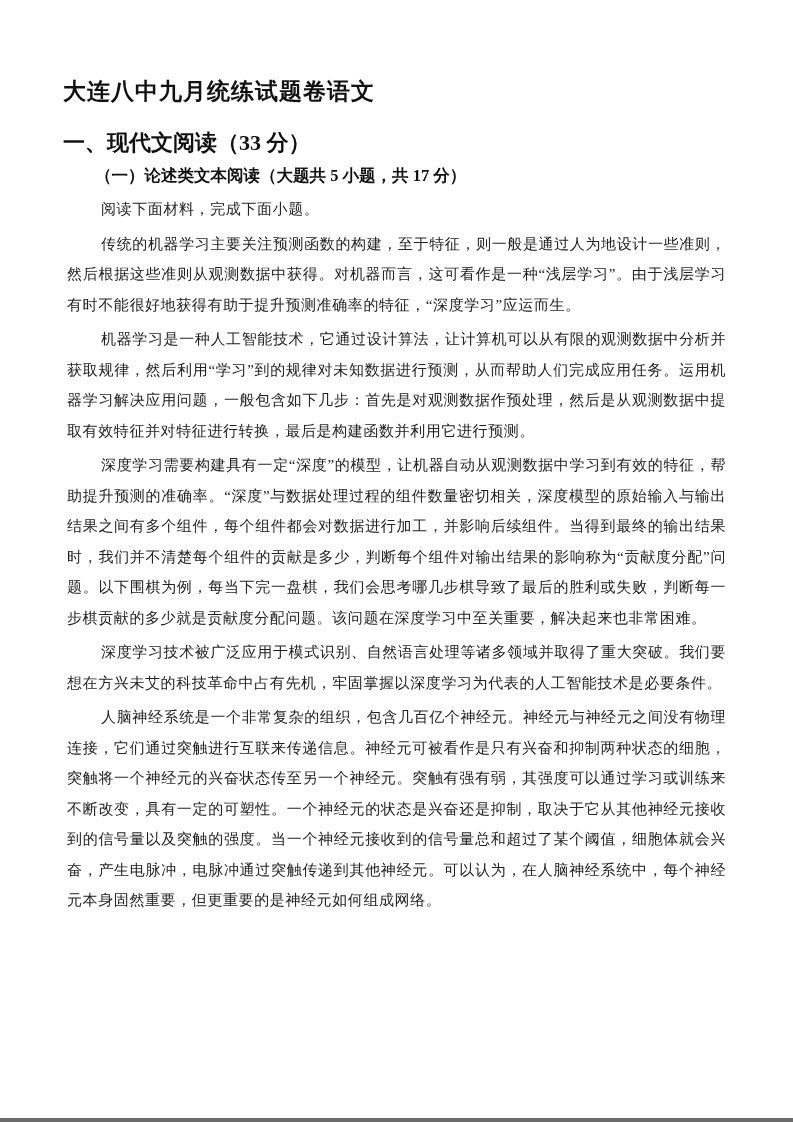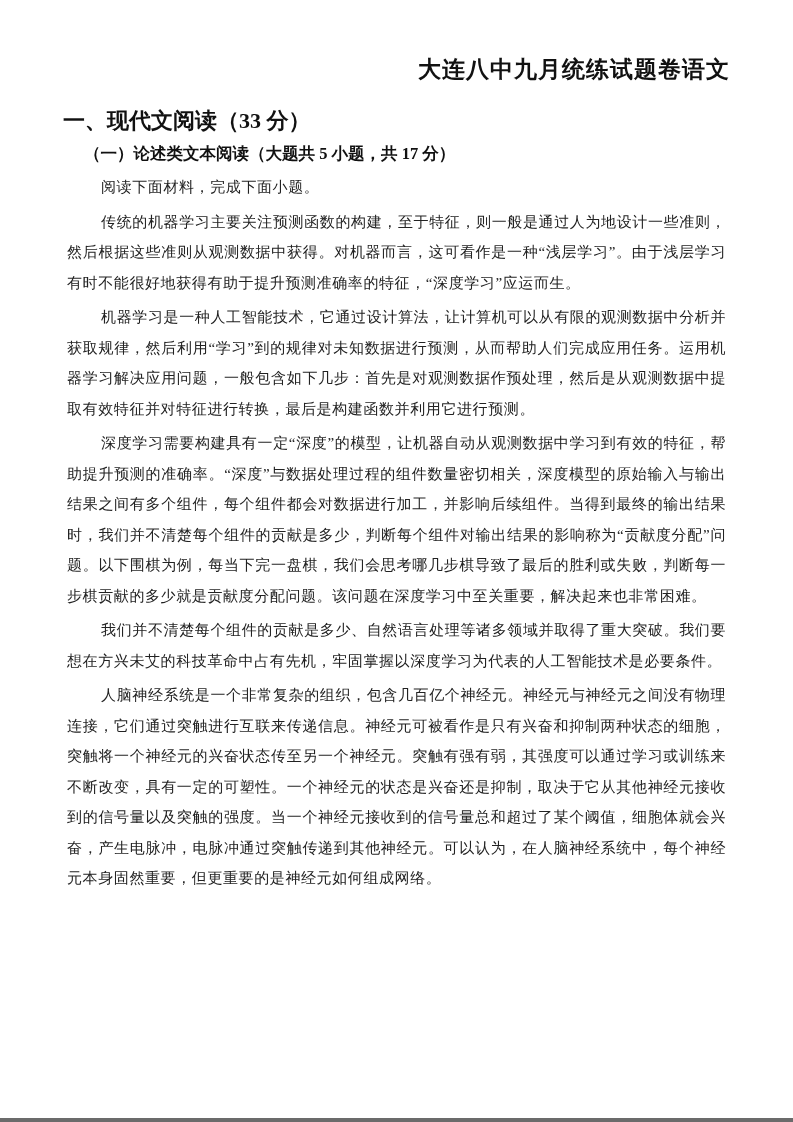--- a/index.html
+++ b/index.html
@@ -14,38 +14,38 @@
     overflow: hidden;
     font-family: "Liberation Serif", "DejaVu Serif", serif;
     color: #1a1a1a;
   }
   .page {
     width: 667px;
     margin: 0 auto;
     padding: 0 63px;
   }
   .doc-title {
-    padding-top: 54px;
-    text-align: right;
+    padding-top: 76px;
+    text-align: left;
     font-size: 23px;
     line-height: 32px;
     font-weight: bold;
     letter-spacing: 1px;
     color: #111111;
   }
   .section-heading {
     margin-top: 24px;
     font-size: 22px;
     line-height: 22px;
     font-weight: bold;
     color: #111111;
   }
   .subsection-heading {
     margin-top: 11px;
-    margin-left: 21px;
+    margin-left: 32px;
     font-size: 16.5px;
     line-height: 22px;
     font-weight: bold;
     color: #111111;
   }
   .content {
     margin-top: 7px;
   }
   .content p {
     margin: 4px;
@@ -84,21 +84,21 @@
     <p>阅读下面材料，完成下面小题。</p>
 
 
     <p>传统的机器学习主要关注预测函数的构建，至于特征，则一般是通过人为地设计一些准则，然后根据这些准则从观测数据中获得。对机器而言，这可看作是一种“浅层学习”。由于浅层学习有时不能很好地获得有助于提升预测准确率的特征，“深度学习”应运而生。</p>
 
     <p>机器学习是一种人工智能技术，它通过设计算法，让计算机可以从有限的观测数据中分析并获取规律，然后利用“学习”到的规律对未知数据进行预测，从而帮助人们完成应用任务。运用机器学习解决应用问题，一般包含如下几步：首先是对观测数据作预处理，然后是从观测数据中提取有效特征并对特征进行转换，最后是构建函数并利用它进行预测。</p>
 
     <p>深度学习需要构建具有一定“深度”的模型，让机器自动从观测数据中学习到有效的特征，帮助提升预测的准确率。“深度”与数据处理过程的组件数量密切相关，深度模型的原始输入与输出结果之间有多个组件，每个组件都会对数据进行加工，并影响后续组件。当得到最终的输出结果时，我们并不清楚每个组件的贡献是多少，判断每个组件对输出结果的影响称为“贡献度分配”问题。以下围棋为例，每当下完一盘棋，我们会思考哪几步棋导致了最后的胜利或失败，判断每一步棋贡献的多少就是贡献度分配问题。该问题在深度学习中至关重要，解决起来也非常困难。</p>
 
 
-    <p>我们并不清楚每个组件的贡献是多少、自然语言处理等诸多领域并取得了重大突破。我们要想在方兴未艾的科技革命中占有先机，牢固掌握以深度学习为代表的人工智能技术是必要条件。</p>
+    <p>深度学习技术被广泛应用于模式识别、自然语言处理等诸多领域并取得了重大突破。我们要想在方兴未艾的科技革命中占有先机，牢固掌握以深度学习为代表的人工智能技术是必要条件。</p>
 
 
     <p>人脑神经系统是一个非常复杂的组织，包含几百亿个神经元。神经元与神经元之间没有物理连接，它们通过突触进行互联来传递信息。神经元可被看作是只有兴奋和抑制两种状态的细胞，突触将一个神经元的兴奋状态传至另一个神经元。突触有强有弱，其强度可以通过学习或训练来不断改变，具有一定的可塑性。一个神经元的状态是兴奋还是抑制，取决于它从其他神经元接收到的信号量以及突触的强度。当一个神经元接收到的信号量总和超过了某个阈值，细胞体就会兴奋，产生电脉冲，电脉冲通过突触传递到其他神经元。可以认为，在人脑神经系统中，每个神经元本身固然重要，但更重要的是神经元如何组成网络。</p>
 
   </div>
 </div>
 
 <div class="page-edge"></div>
 
 </body></html>

